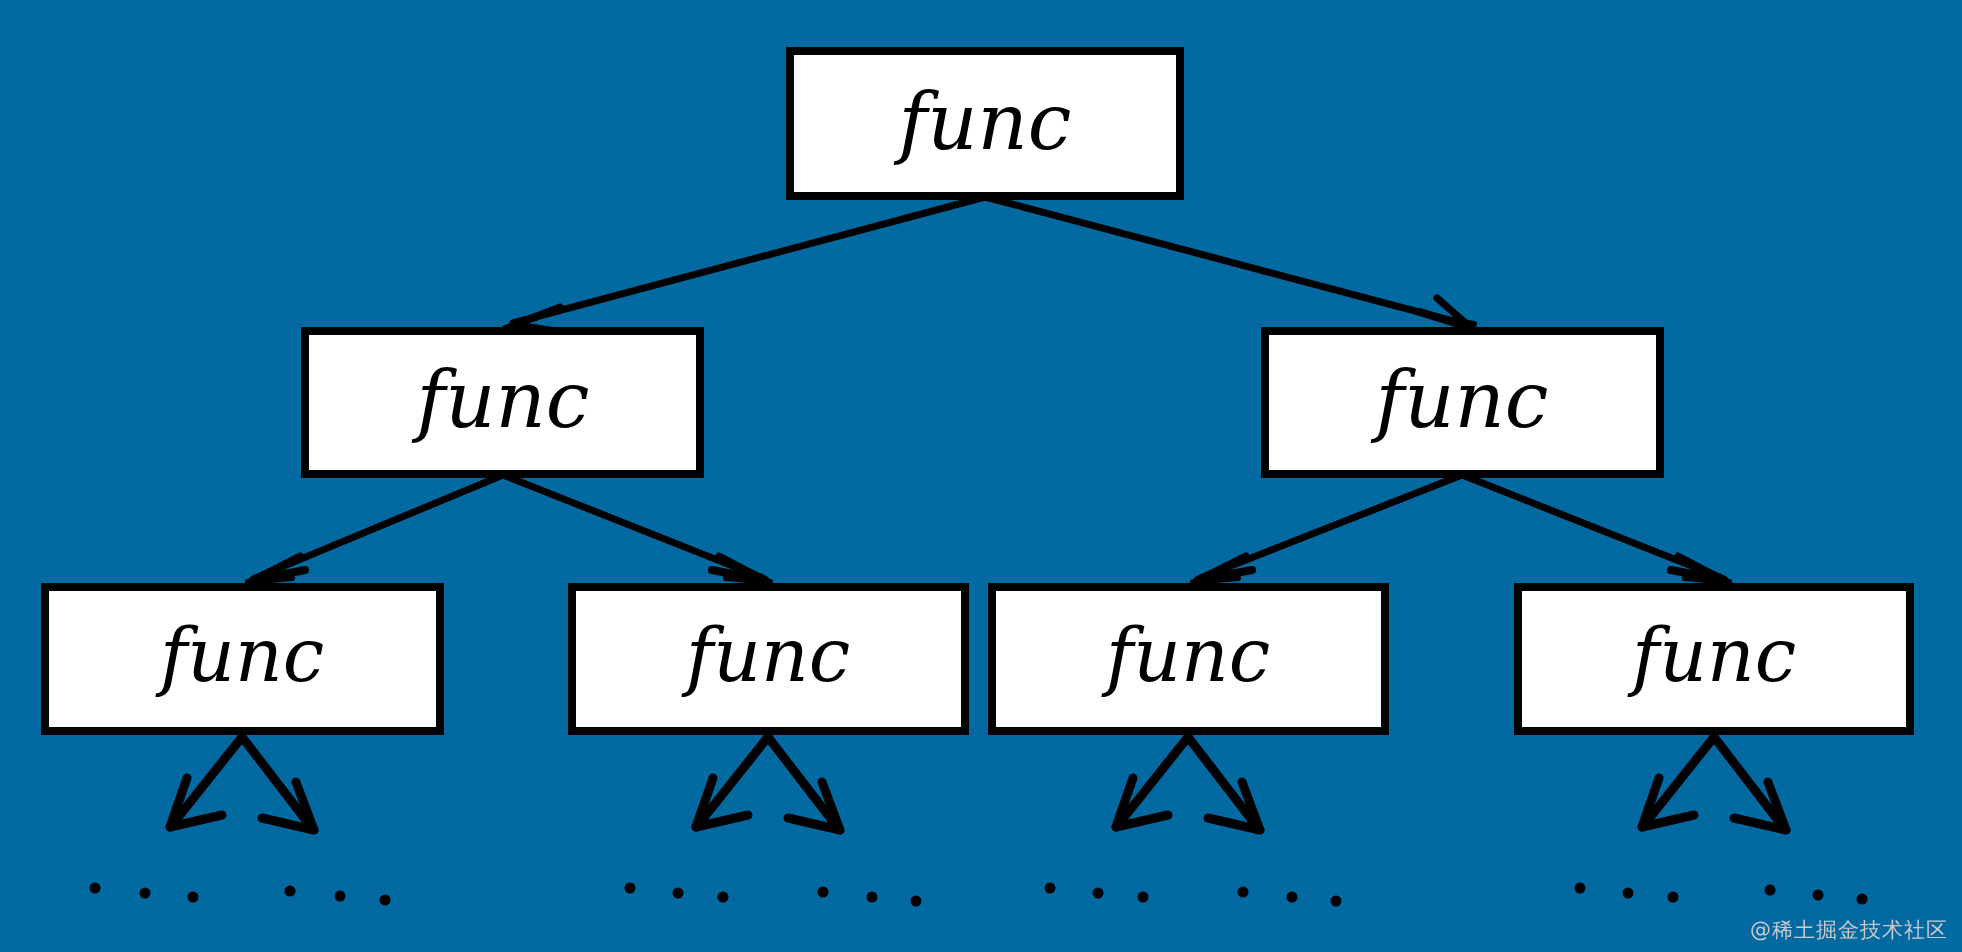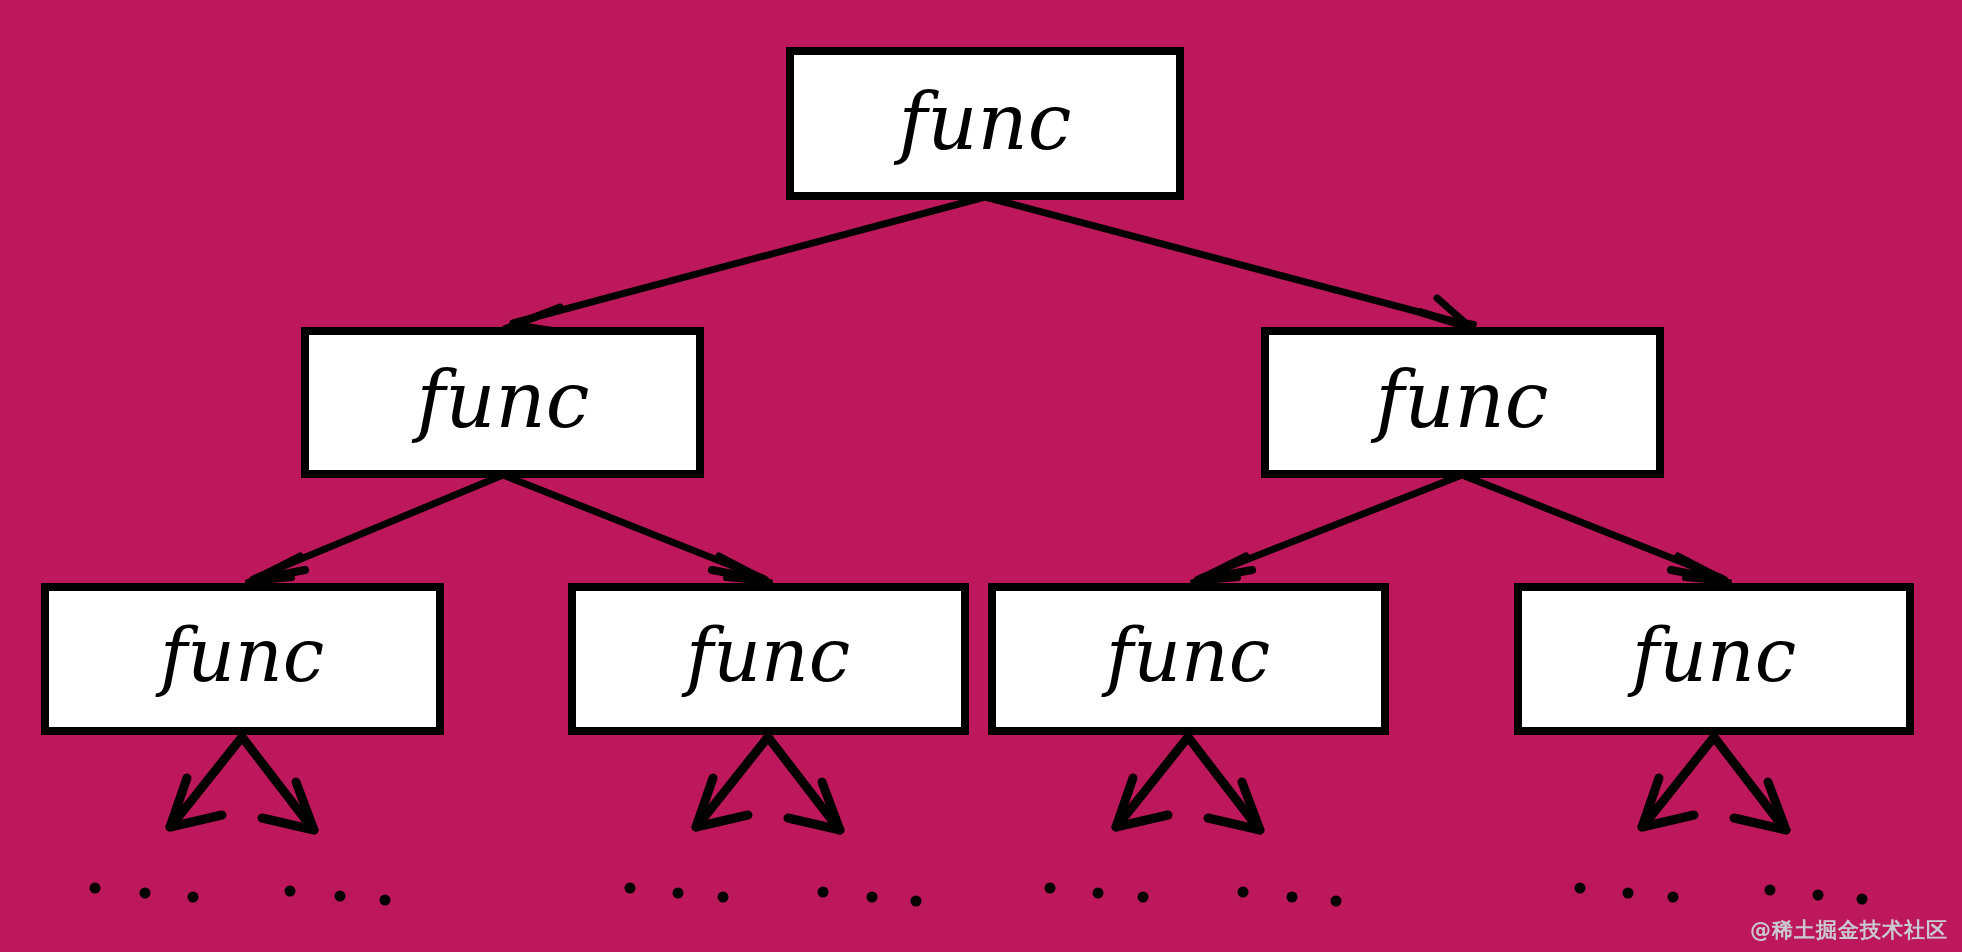--- a/index.html
+++ b/index.html
@@ -7,21 +7,21 @@
     padding: 0;
     background: #ffffff;
   }
   body {
     font-family: "DejaVu Sans", sans-serif;
   }
   #canvas-wrap {
     position: relative;
     width: 1962px;
     height: 952px;
-    background: #be185d;
+    background: #0369a1;
     overflow: hidden;
   }
   #tree-svg {
     position: absolute;
     left: 0;
     top: 0;
     width: 1962px;
     height: 952px;
     display: block;
   }
@@ -36,21 +36,20 @@
   .watermark-text {
     position: absolute;
     right: 14px;
     bottom: 8px;
     font-family: "DejaVu Sans", sans-serif;
     font-size: 21px;
     color: #c9c9cf;
     letter-spacing: 1px;
     white-space: nowrap;
     user-select: none;
-    font-weight: bold;
   }
 </style>
 </head>
 <body>
 
 <div id="canvas-wrap">
 
   <svg id="tree-svg" viewBox="0 0 1962 952">
 
     <g>

